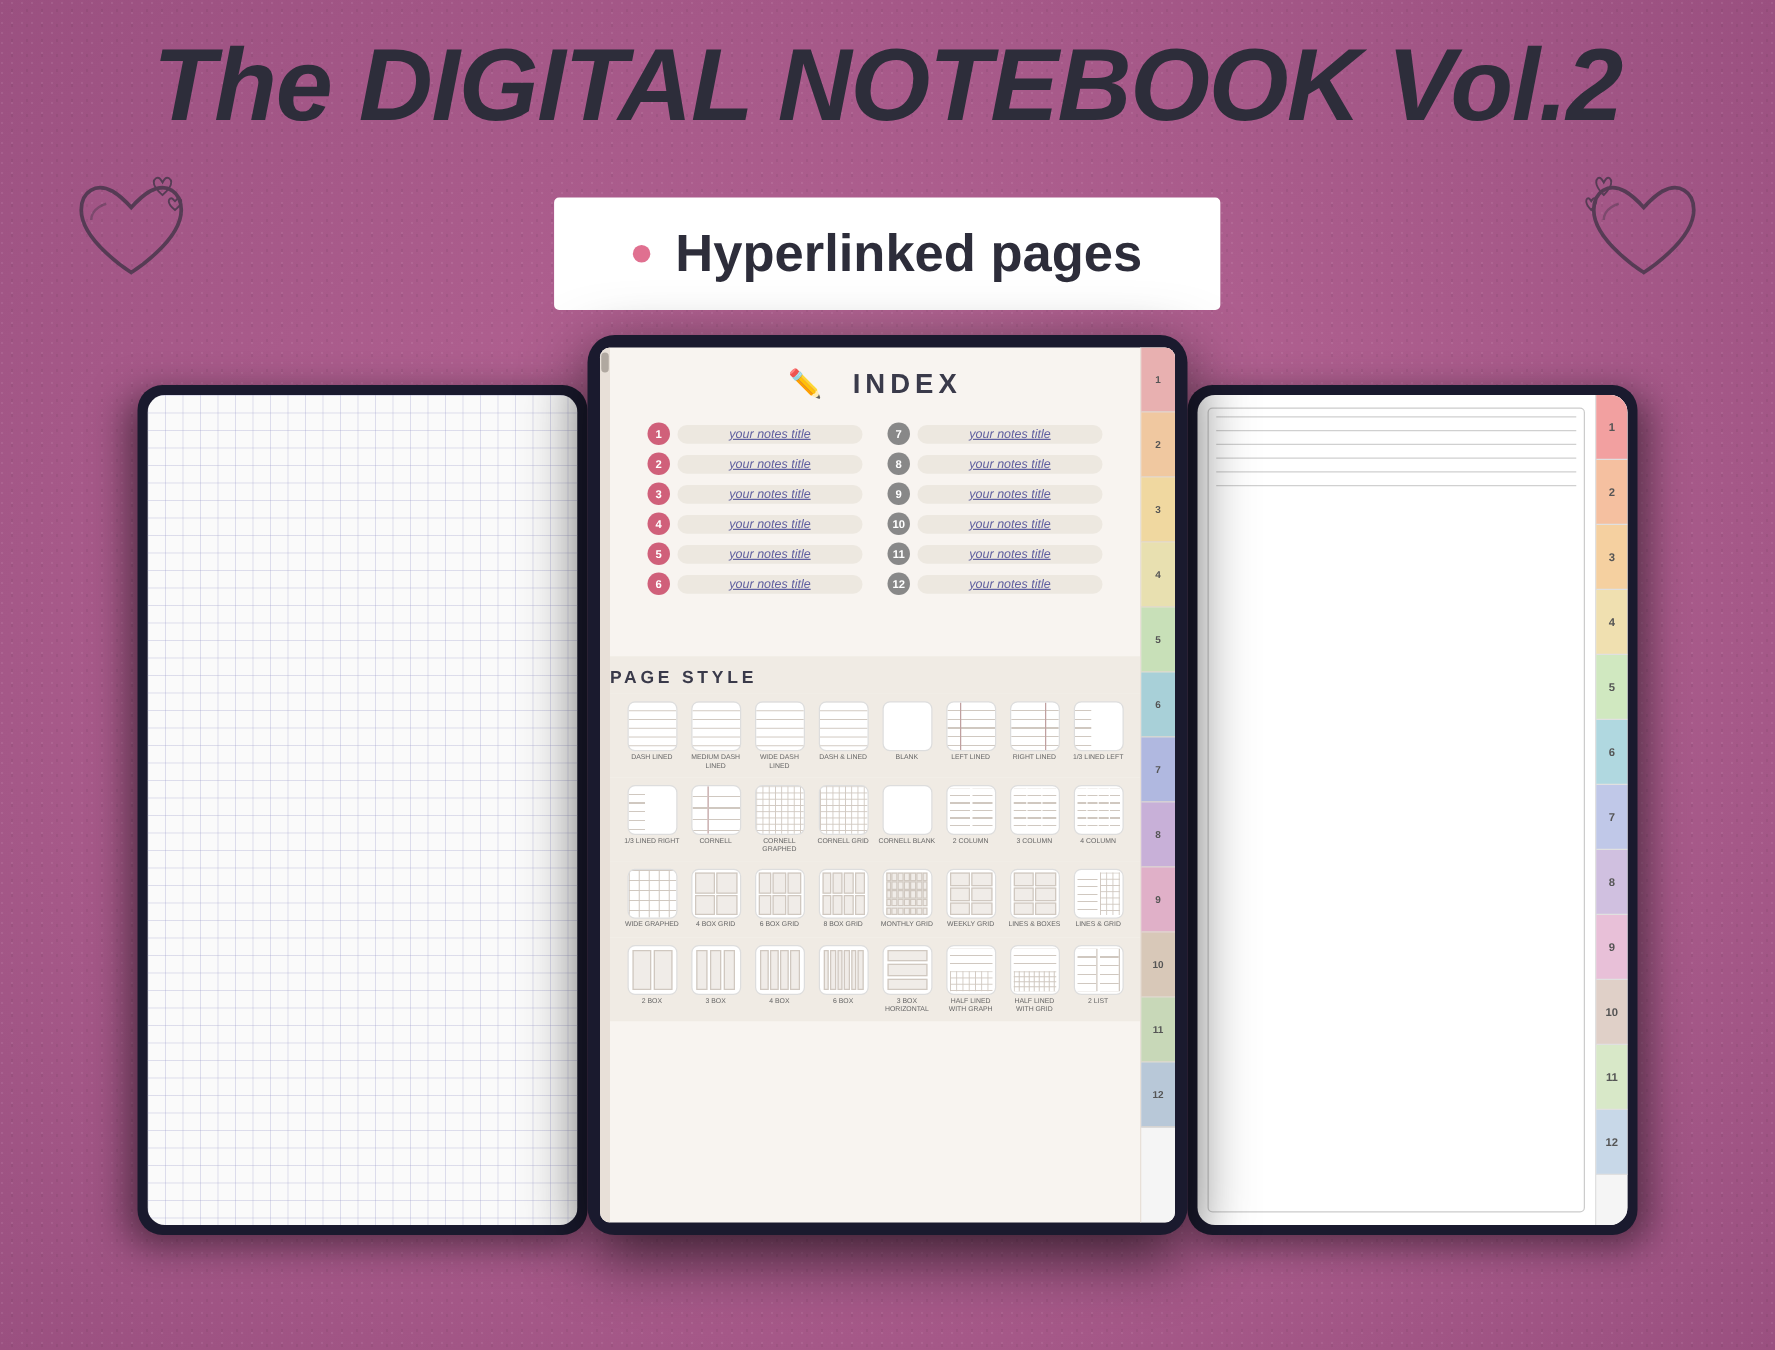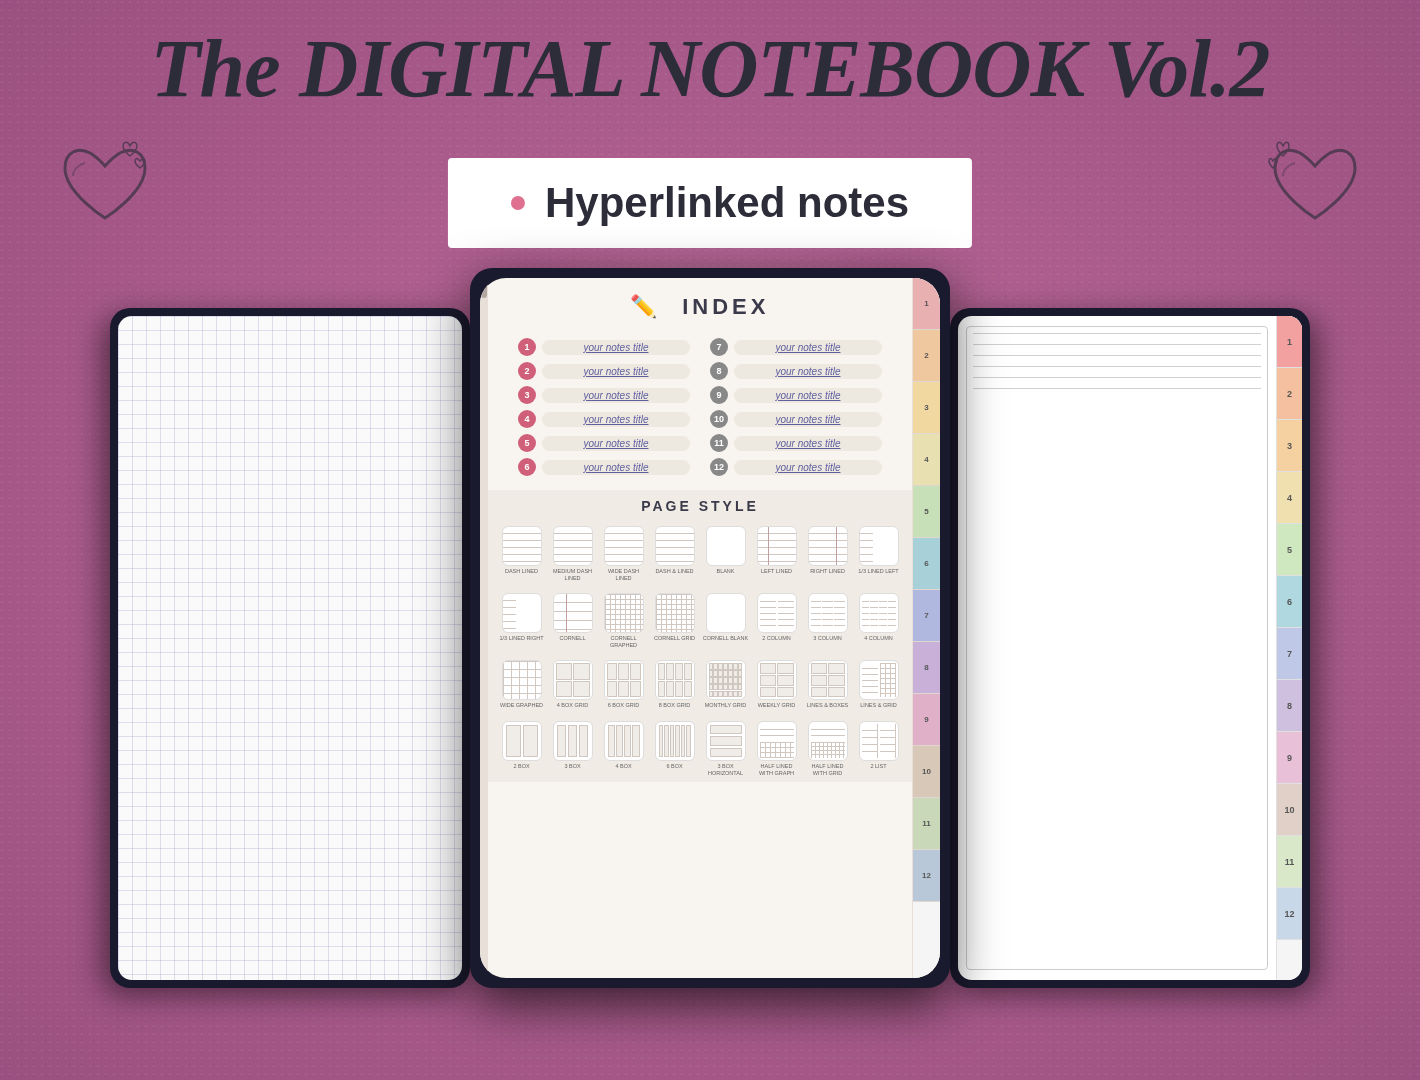--- a/index.html
+++ b/index.html
@@ -33,21 +33,20 @@
       position: absolute;
       top: 28px;
       left: 0; right: 0;
       text-align: center;
       font-size: 82px;
       font-weight: 900;
       color: #2d2d3a;
       letter-spacing: -1px;
       line-height: 1;
       font-style: italic;
-      font-family: Liberation Serif, serif;
     }
 
     .subtitle-box {
       position: absolute;
       top: 158px;
       left: 50%;
       transform: translateX(-50%);
       border: 3px solid white;
       background: white;
       padding: 18px 60px;
@@ -216,21 +215,21 @@
       border-radius: 22px;
       padding: 10px;
       box-shadow: 0 16px 50px rgba(0,0,0,0.7);
       z-index: 2;
     }
 
     .tablet-center-screen {
       width: 100%;
       height: 100%;
       background: #f8f4f0;
-      border-radius: 26px;
+      border-radius: 8px;
       overflow: hidden;
       display: flex;
     }
 
     .center-main {
       flex: 1;
       overflow: hidden;
     }
 
     
@@ -279,27 +278,28 @@
       text-decoration: underline;
       background: #ede8e0;
       padding: 2px 8px;
       border-radius: 10px;
       flex: 1;
       text-align: center;
     }
 
     
     .page-style-header {
-      text-align: center;
+      text-align: left;
       font-size: 14px;
       font-weight: 700;
       color: #3a3a4a;
       letter-spacing: 3px;
       padding: 8px 0 6px;
       background: #f0ebe4;
+      margin-top: 35px;
     }
 
     .page-style-grid {
       display: grid;
       grid-template-columns: repeat(8, 1fr);
       gap: 4px;
       padding: 6px 10px;
       background: #f0ebe4;
     }
 
@@ -679,21 +679,21 @@
     <path d="M30 25 C30 25 18 28 18 38" stroke="#2d2d3a" stroke-width="2" fill="none" opacity="0.5"></path>
     <path d="M18 18 C18 18 12 12 12 8 C12 5 14 3 16 5 C17 6 18 8 18 8 C18 8 19 6 20 5 C22 3 24 5 24 8 C24 12 18 18 18 18Z" stroke="#2d2d3a" stroke-width="1.5" fill="none"></path>
     <path d="M8 30 C8 30 4 26 4 23 C4 21 5.5 20 6.5 21 C7 21.5 8 23 8 23 C8 23 9 21.5 9.5 21 C10.5 20 12 21 12 23 C12 26 8 30 8 30Z" stroke="#2d2d3a" stroke-width="1.5" fill="none"></path>
   </svg>
 </div>
 
 <div class="page-title">The DIGITAL NOTEBOOK Vol.2</div>
 
 <div class="subtitle-box">
   <span class="subtitle-dot"></span>
-  <span class="subtitle-text">Hyperlinked notes</span>
+  <span class="subtitle-text">Hyperlinked pages</span>
 </div>
 
 <div class="tablets-container">
 
   <div class="tablet-left">
     <div class="tablet-left-screen">
       <div class="grid-paper"></div>
     </div>
   </div>
 

